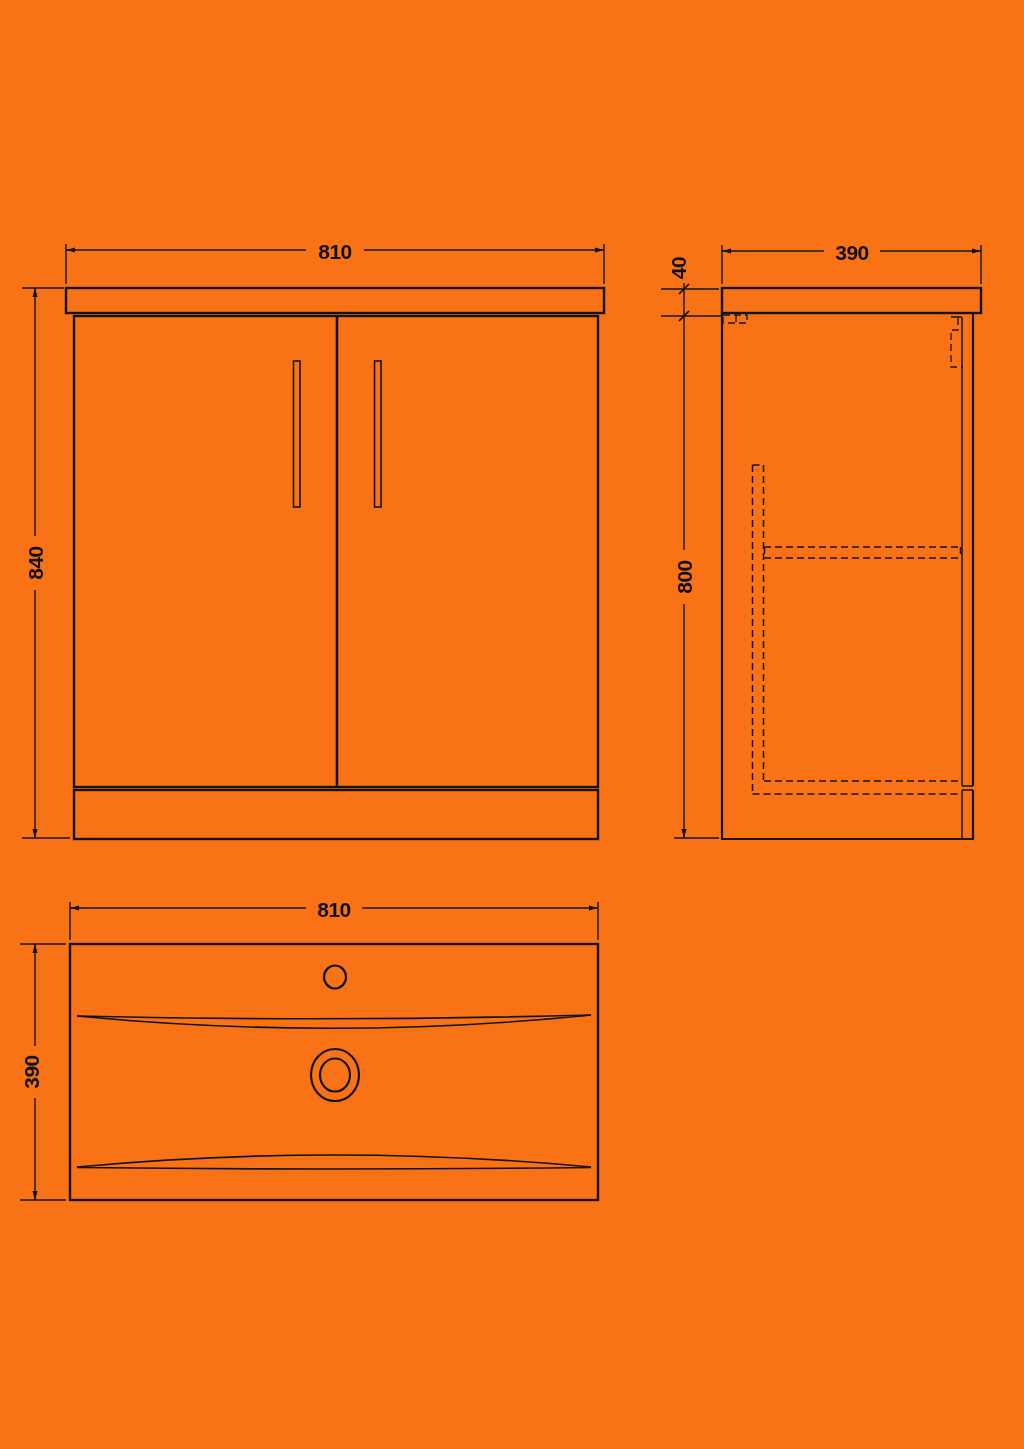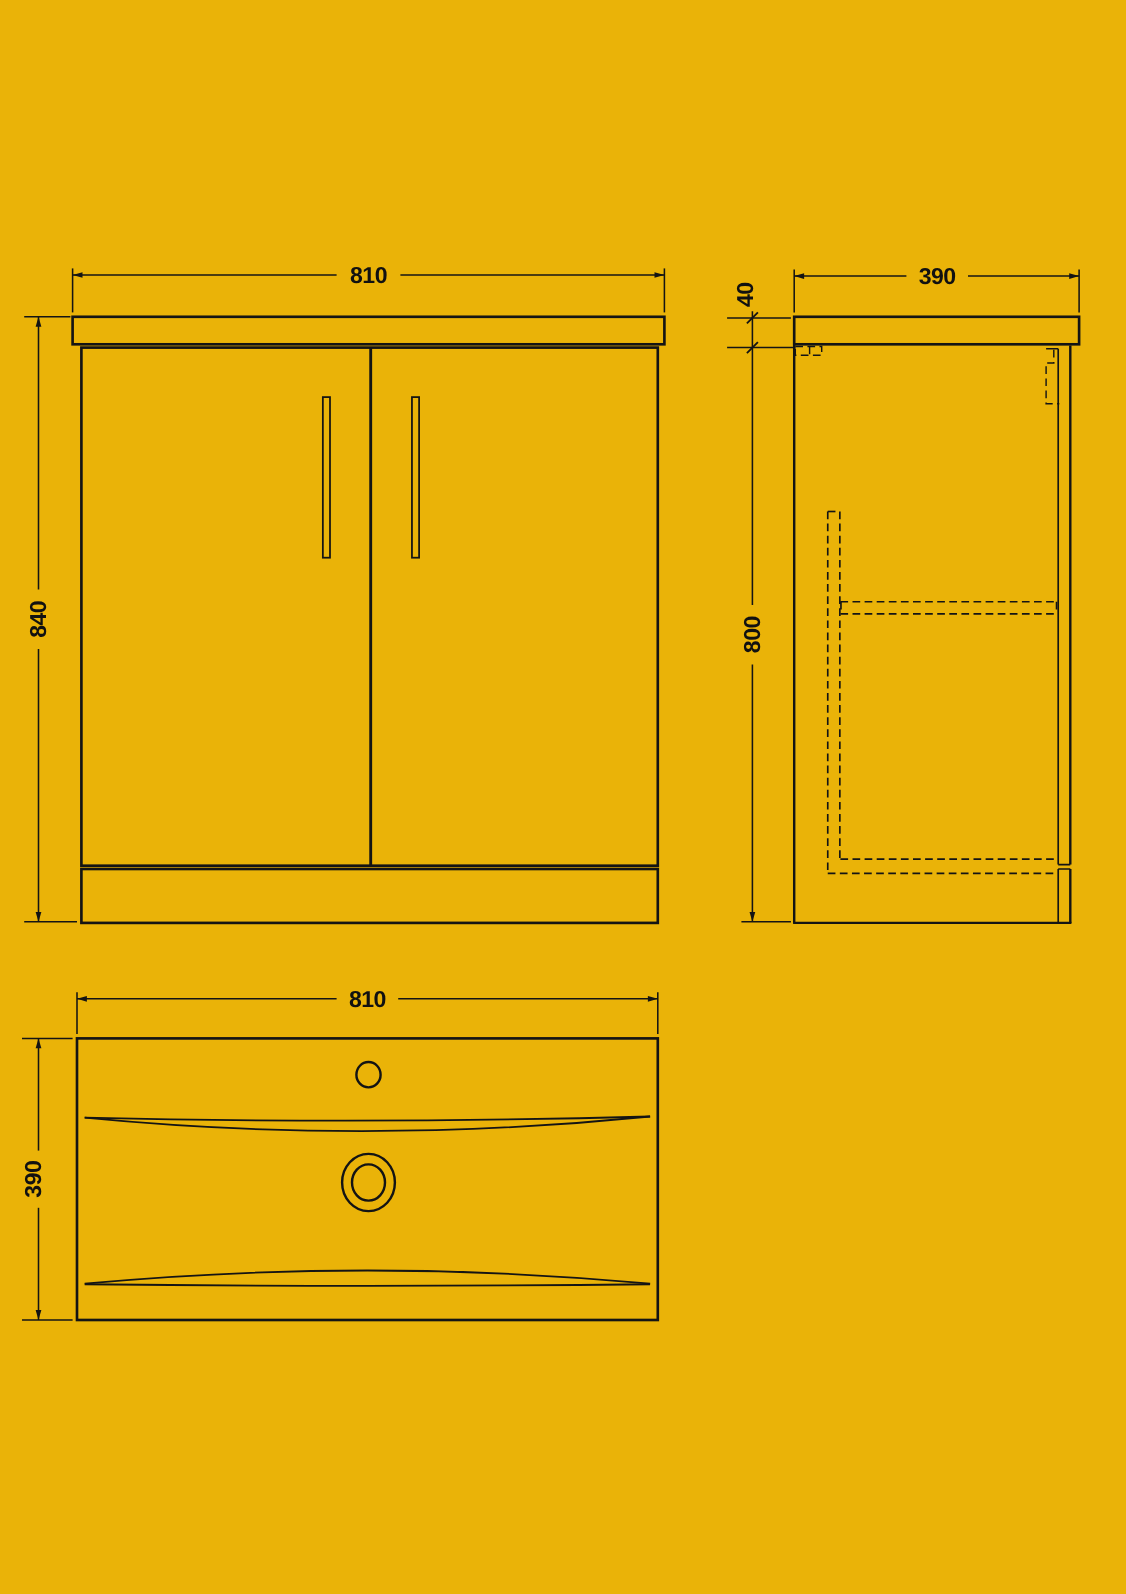--- a/index.html
+++ b/index.html
@@ -1,19 +1,19 @@
 <!DOCTYPE html>
 <html><head>
 <meta charset="utf-8">
 <style>
   html,body{margin:0;padding:0;background:#ffffff;}
   .canvas{
     position:relative;
     width:1024px;height:1449px;
-    background:#eab308;
+    background:#f97316;
     font-family:"Liberation Sans", sans-serif;
     overflow:hidden;
   }
   svg{display:block;}
   .dim-text{
     font-family:"Liberation Sans", sans-serif;
     font-weight:bold;
     font-size:21px;
     fill:#111111;
     letter-spacing:-0.5px;

